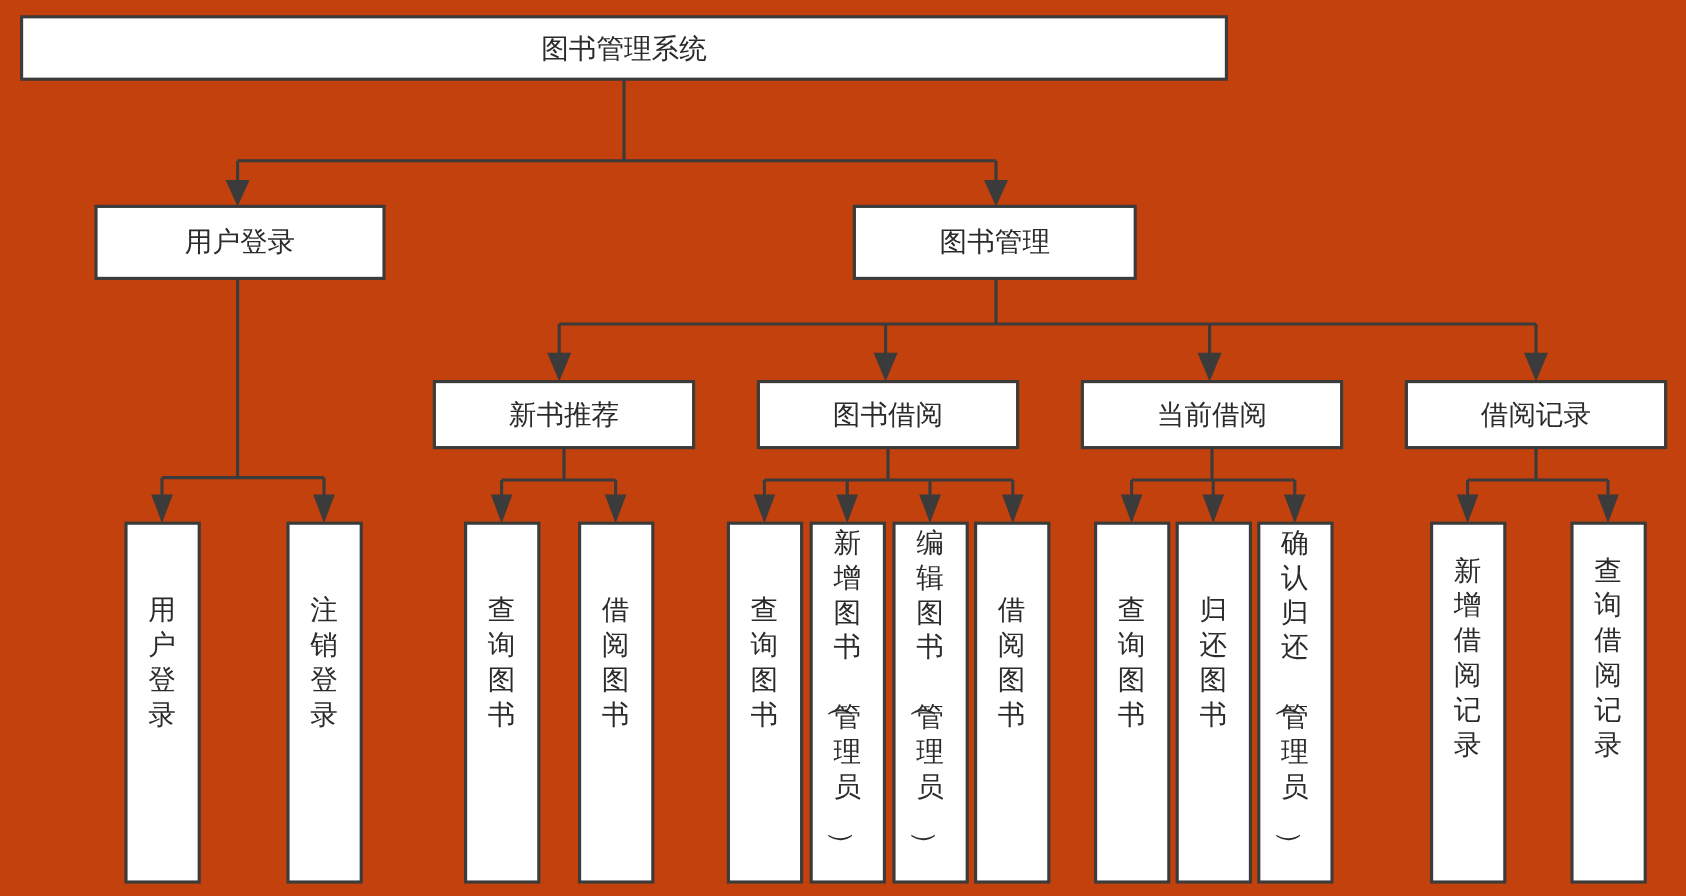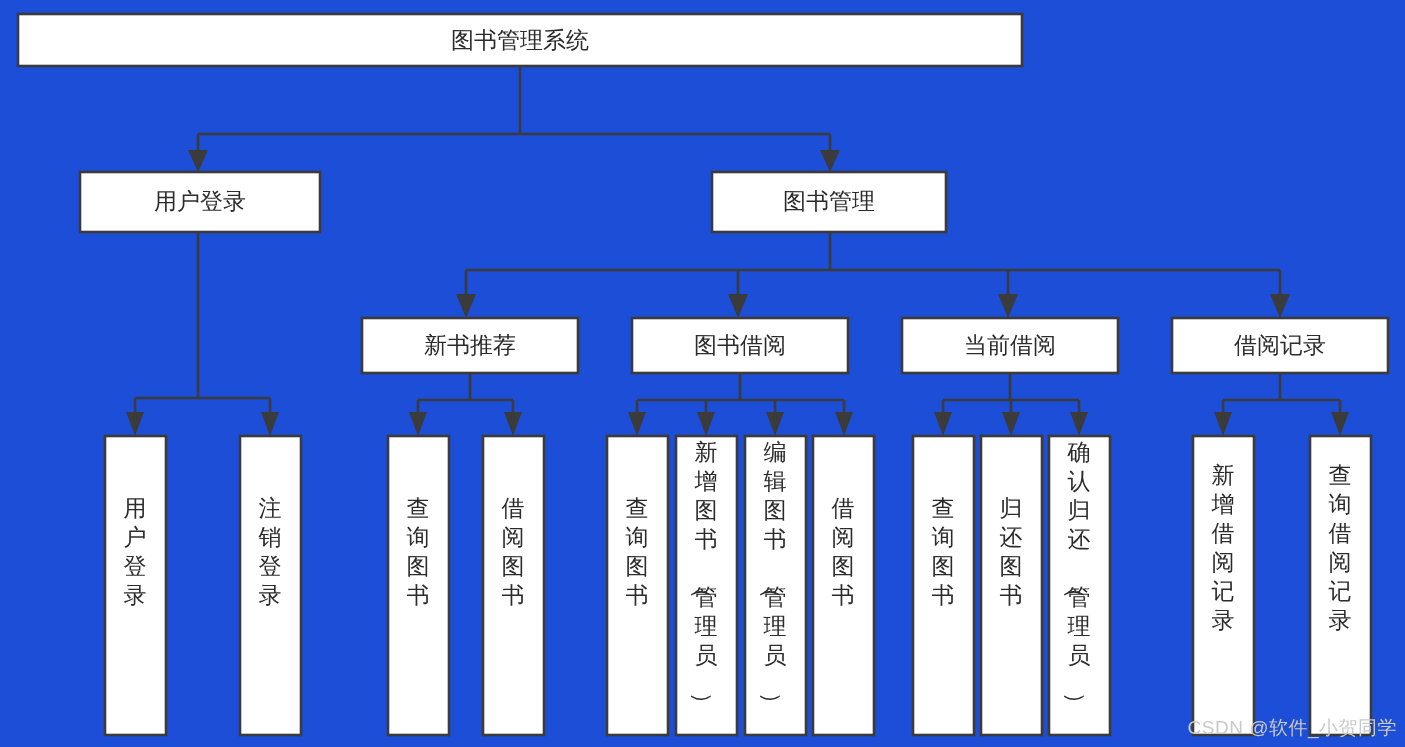--- a/index.html
+++ b/index.html
@@ -8,21 +8,21 @@
     padding: 0;
     background: #ffffff;
   }
   body {
     font-family: "Liberation Sans", "DejaVu Sans", sans-serif;
   }
   #diagram-root {
     position: relative;
     width: 1405px;
     height: 747px;
-    background: #1d4ed8;
+    background: #c2410c;
     overflow: hidden;
   }
   svg.diagram {
     position: absolute;
     top: 0;
     left: 0;
     width: 1405px;
     height: 747px;
     display: block;
   }
@@ -218,14 +218,13 @@
       <rect class="node-box" x="1193" y="436" width="61" height="299"></rect>
       <text class="node-label-vert" x="1223" y="483"><tspan x="1223" dy="0">新</tspan><tspan x="1223" dy="29">增</tspan><tspan x="1223" dy="29">借</tspan><tspan x="1223" dy="29">阅</tspan><tspan x="1223" dy="29">记</tspan><tspan x="1223" dy="29">录</tspan></text>
     </g>
     <g>
       <rect class="node-box" x="1310" y="436" width="61" height="299"></rect>
       <text class="node-label-vert" x="1340" y="483"><tspan x="1340" dy="0">查</tspan><tspan x="1340" dy="29">询</tspan><tspan x="1340" dy="29">借</tspan><tspan x="1340" dy="29">阅</tspan><tspan x="1340" dy="29">记</tspan><tspan x="1340" dy="29">录</tspan></text>
     </g>
 
   </svg>
 
-  <div class="watermark">CSDN @软件_小贺同学</div>
 </div>
 
 </body></html>

